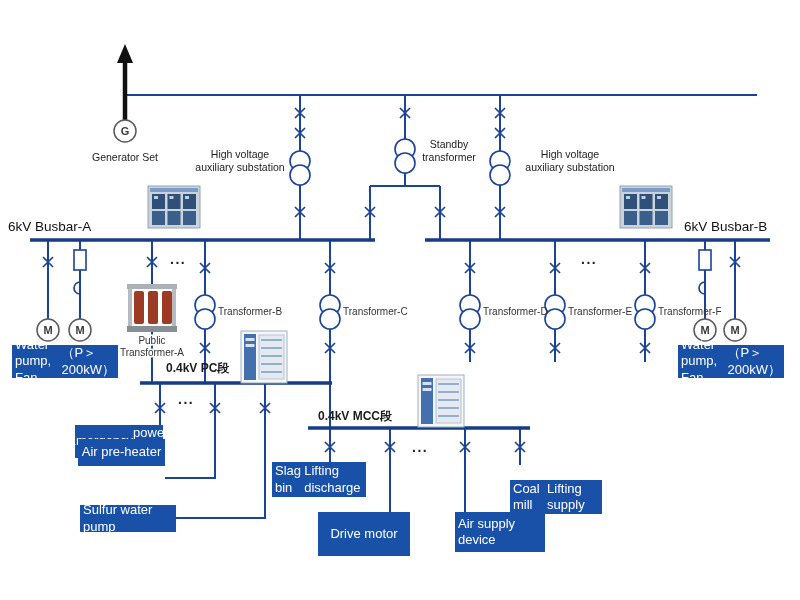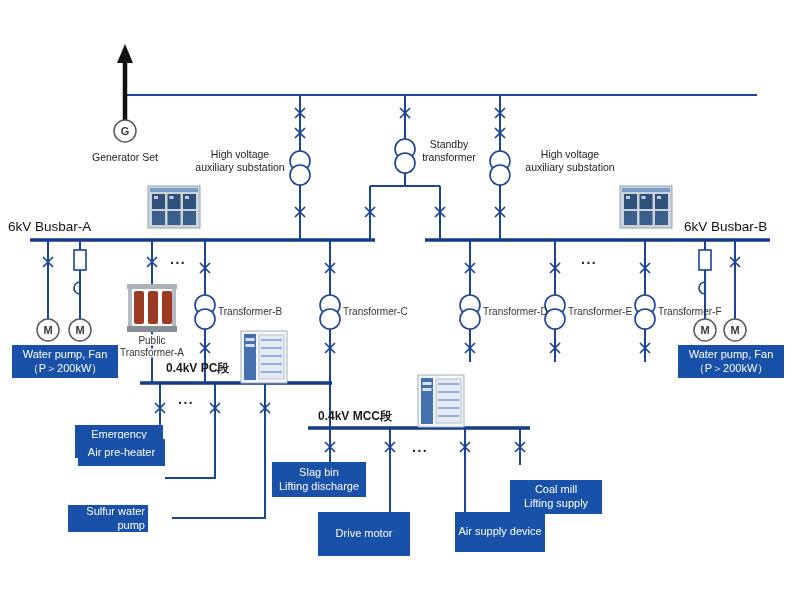--- a/index.html
+++ b/index.html
@@ -14,23 +14,23 @@
   .t14{font-size:13.5px;fill:#111;}
   .tm{font-size:11px;font-weight:bold;fill:#3a3a3a;text-anchor:middle;}
   .dots{font-size:14px;font-weight:bold;fill:#222;letter-spacing:1.5px;}
   .halo{paint-order:stroke;stroke:#ffffff;stroke-width:3px;}
   .wires{stroke:#1b4397;stroke-width:2;fill:none;}
   .buses{stroke:#173b86;stroke-width:3.4;fill:none;}
   .bx{stroke:#1b4397;stroke-width:1.7;fill:none;}
   .tx{stroke:#1b4397;stroke-width:1.6;fill:#ffffff;}
   .fuse{fill:#ffffff;stroke:#1b4397;stroke-width:1.6;}
   .msym{fill:#ffffff;stroke:#5a5a5a;stroke-width:1.5;}
-  .load-box{position:absolute;background:#1951a8;color:#fff;font-size:11px;line-height:1.25;
-            display:flex;flex-direction:column;align-items:center;justify-content:center;
-            text-align:right;box-sizing:border-box;padding:2px 3px;}
+  .load-box{position:absolute;background:#1951a8;color:#fff;font-size:13px;line-height:1.25;
+            display:flex;flex-direction:row;align-items:center;justify-content:center;
+            text-align:left;box-sizing:border-box;padding:2px 3px;}
 </style>
 </head>
 <body>
 
 <div class="stage">
 
 <svg width="800" height="600" viewBox="0 0 800 600">
   <defs>
     <g id="xm">
           <path d="M-5,-5 L5,5 M-5,5 L5,-5"></path>
@@ -214,21 +214,21 @@
   <span>Water pump,  Fan</span>
   <span>（P＞200kW）</span>
 </div>
 <div class="load-box" style="left:75px;top:425px;width:88px;height:33px">
   <span>Emergency</span>
   <span>power supply</span>
 </div>
 <div class="load-box" style="left:78px;top:439px;width:87px;height:27px">
   <span>Air pre-heater</span>
 </div>
-<div class="load-box" style="left:68px;top:505px;width:80px;height:27px">
+<div class="load-box" style="left:80px;top:505px;width:96px;height:27px">
   <span>Sulfur water pump</span>
 </div>
 <div class="load-box" style="left:272px;top:462px;width:94px;height:35px">
   <span>Slag bin</span>
   <span>Lifting discharge</span>
 </div>
 <div class="load-box" style="left:318px;top:512px;width:92px;height:44px">
   <span>Drive motor</span>
 </div>
 <div class="load-box" style="left:455px;top:512px;width:90px;height:40px">

